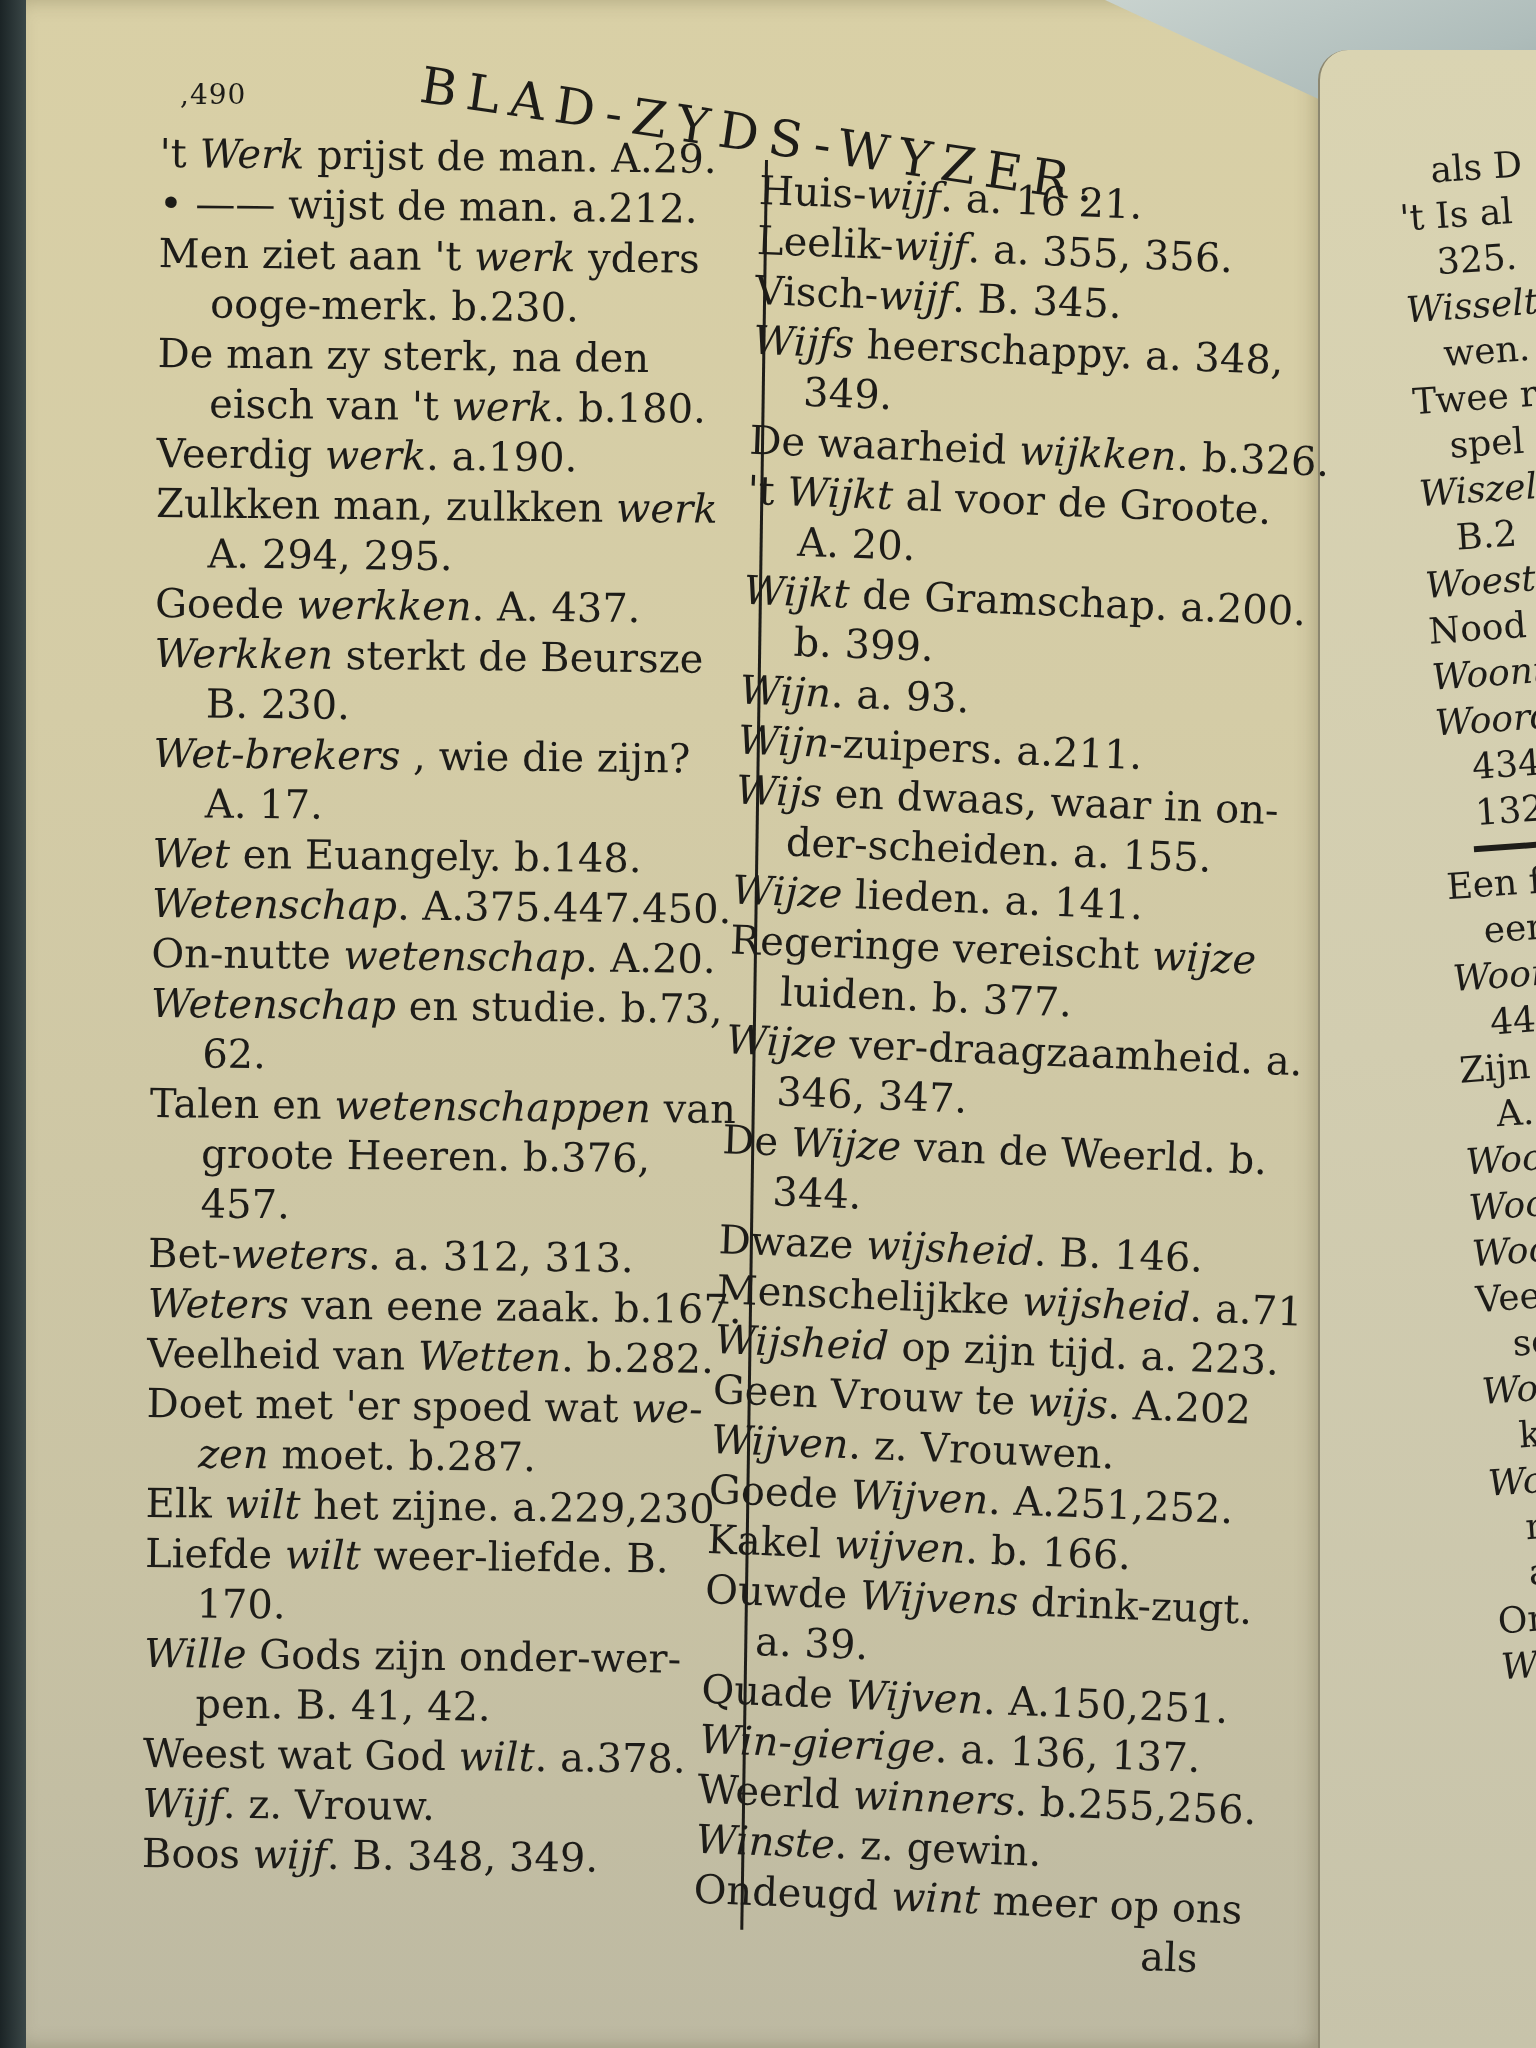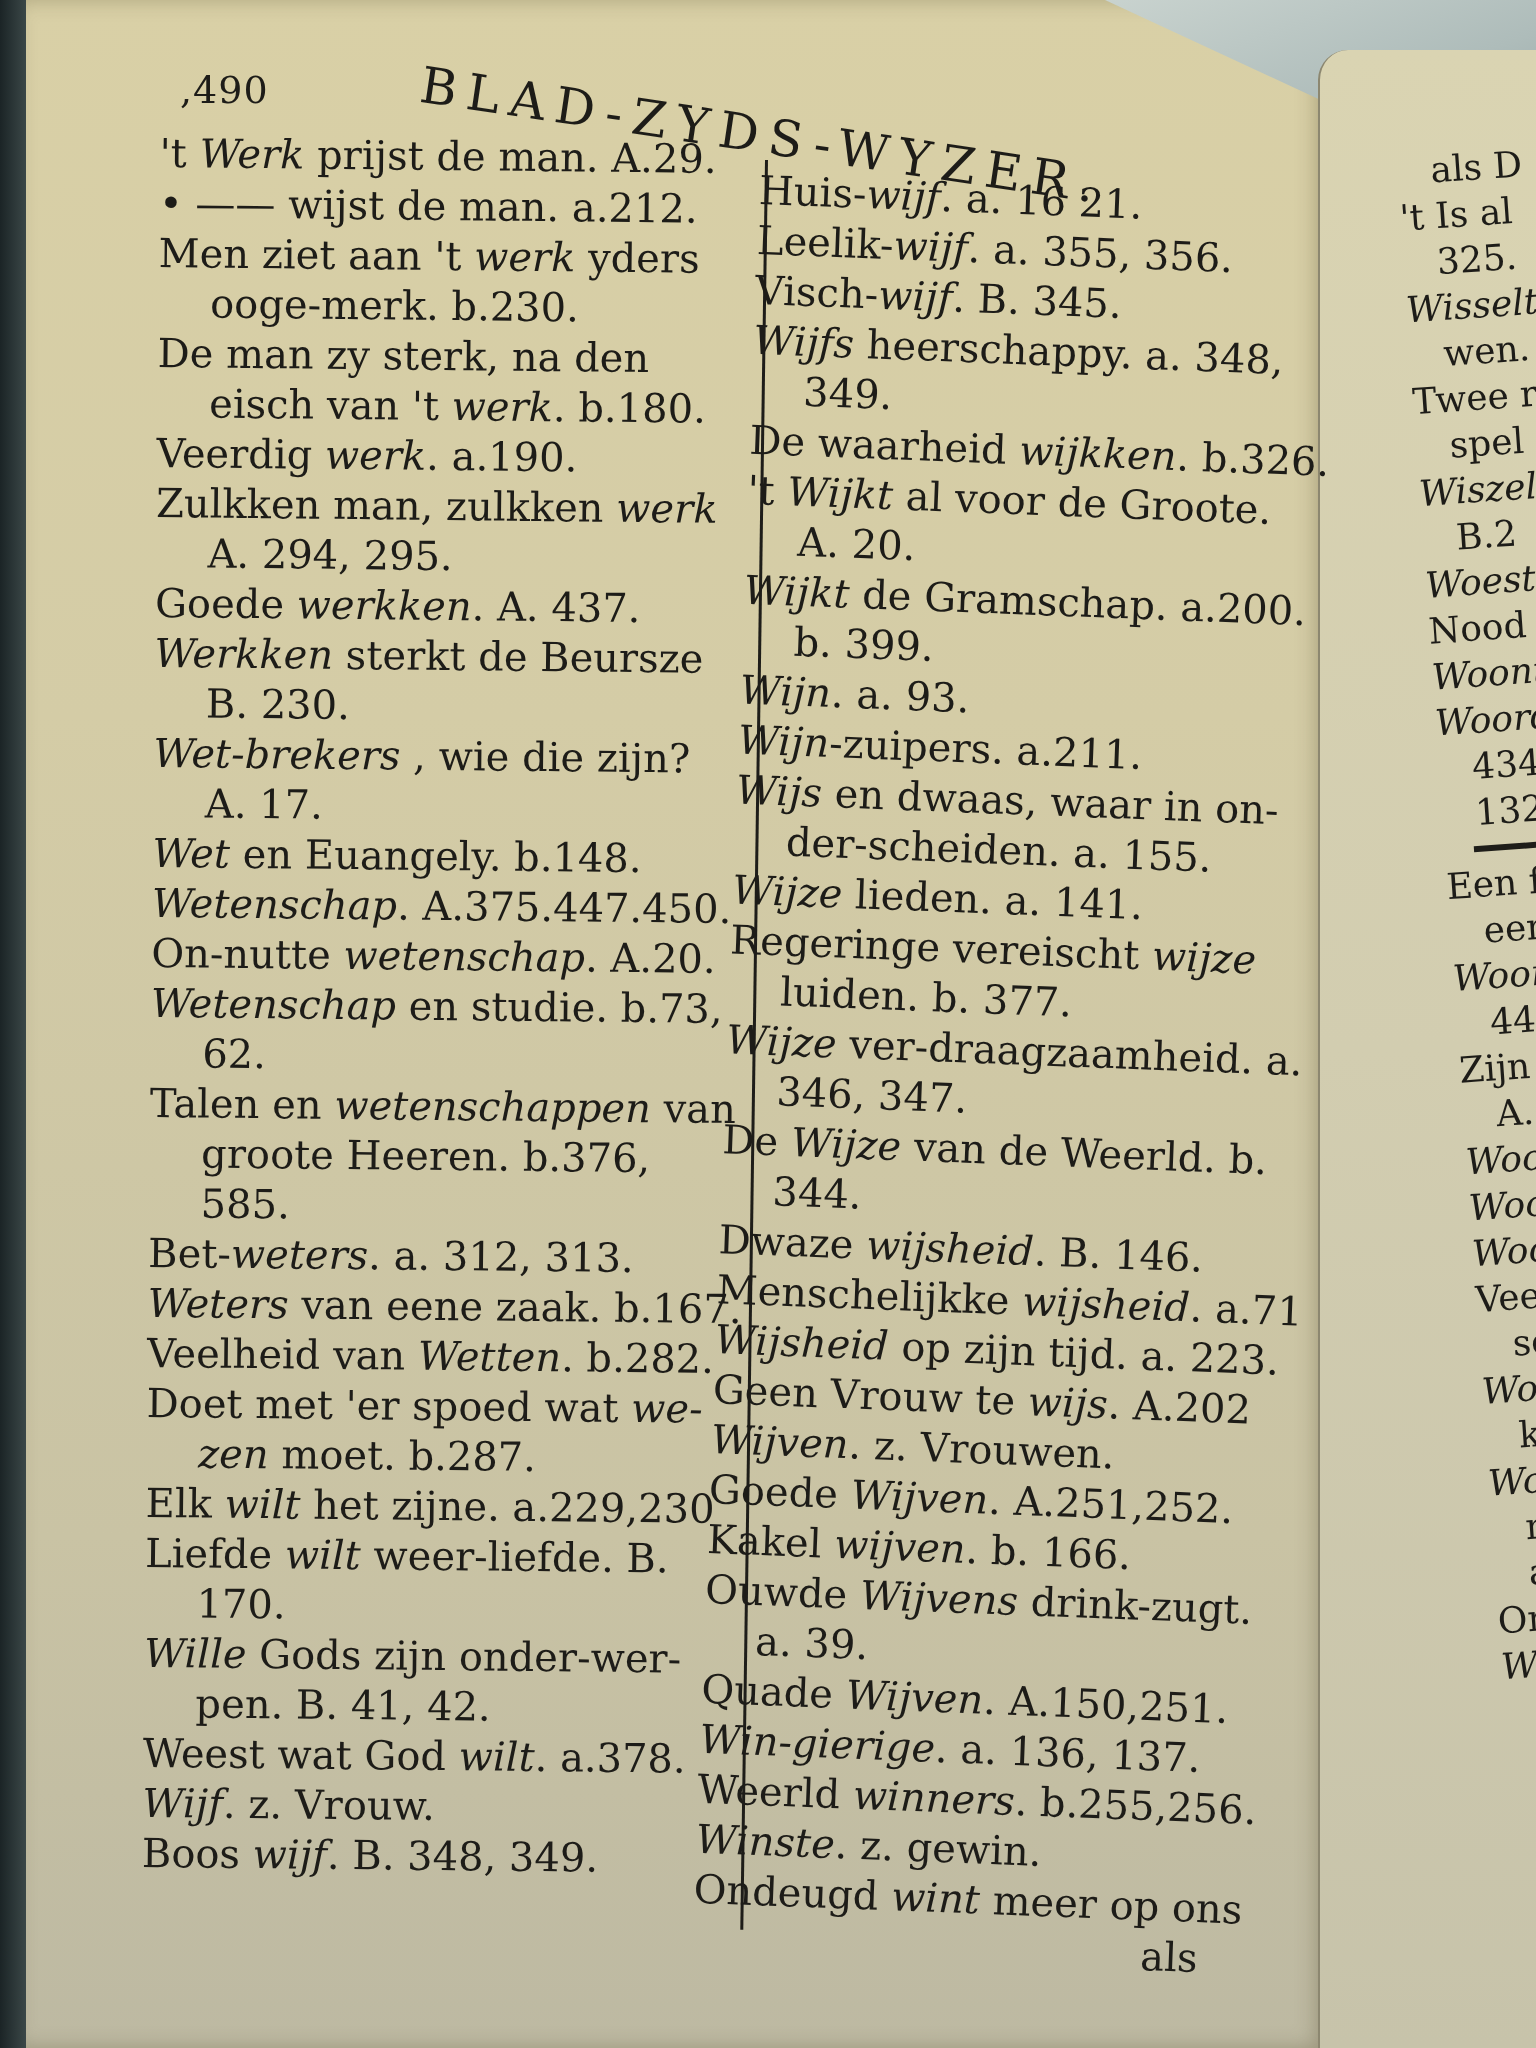--- a/index.html
+++ b/index.html
@@ -26,21 +26,21 @@
   .next-page {
     position:absolute; left:1318px; top:50px; width:218px; height:1998px;
     background:linear-gradient(180deg,#dad4b2 0%,#d2cdb0 50%,#c7c3aa 100%);
     border-left:2px solid #8c8770;
     border-top-left-radius:30px;
   }
   .header {
     position:absolute; left:180px; top:52px; width:1000px; height:150px;
   }
   .page-number {
-    position:absolute; left:0; top:16px; font-size:38px; letter-spacing:1px;
+    position:absolute; left:0; top:26px; font-size:28px; letter-spacing:1px;
   }
   .running-title {
     position:absolute; left:245px; top:4px; font-size:50px; letter-spacing:10px;
     transform-origin:left top; transform:rotate(8.5deg); white-space:nowrap;
   }
   .col {
     position:absolute; font-size:40px; line-height:50px;
   }
   .col-left { left:160px; top:128px; width:600px; transform:rotate(0.6deg); transform-origin:left top; }
   .col-right { left:760px; top:165px; width:520px; transform:rotate(2.2deg); transform-origin:left top; }
@@ -85,21 +85,21 @@
     <div class="entry cont"><span>B. 230.</span><i></i><span></span></div>
     <div class="entry"><span></span><i>Wet-brekers</i><span> , wie die zijn?</span></div>
     <div class="entry cont"><span>A. 17.</span><i></i><span></span></div>
     <div class="entry"><span></span><i>Wet</i><span> en Euangely. b.148.</span></div>
     <div class="entry"><span></span><i>Wetenschap</i><span>. A.375.447.450.</span></div>
     <div class="entry"><span>On-nutte </span><i>wetenschap</i><span>. A.20.</span></div>
     <div class="entry"><span></span><i>Wetenschap</i><span> en studie. b.73,</span></div>
     <div class="entry cont"><span>62.</span><i></i><span></span></div>
     <div class="entry"><span>Talen en </span><i>wetenschappen</i><span> van</span></div>
     <div class="entry cont"><span>groote Heeren. b.376,</span><i></i><span></span></div>
-    <div class="entry cont"><span>585.</span><i></i><span></span></div>
+    <div class="entry cont"><span>457.</span><i></i><span></span></div>
     <div class="entry"><span>Bet-</span><i>weters</i><span>. a. 312, 313.</span></div>
     <div class="entry"><span></span><i>Weters</i><span> van eene zaak. b.167.</span></div>
     <div class="entry"><span>Veelheid van </span><i>Wetten</i><span>. b.282.</span></div>
     <div class="entry"><span>Doet met 'er spoed wat </span><i>we-</i><span></span></div>
     <div class="entry cont"><span></span><i>zen</i><span> moet. b.287.</span></div>
     <div class="entry"><span>Elk </span><i>wilt</i><span> het zijne. a.229,230</span></div>
     <div class="entry"><span>Liefde </span><i>wilt</i><span> weer-liefde. B.</span></div>
     <div class="entry cont"><span>170.</span><i></i><span></span></div>
     <div class="entry"><span></span><i>Wille</i><span> Gods zijn onder-wer-</span></div>
     <div class="entry cont"><span>pen. B. 41, 42.</span><i></i><span></span></div>

